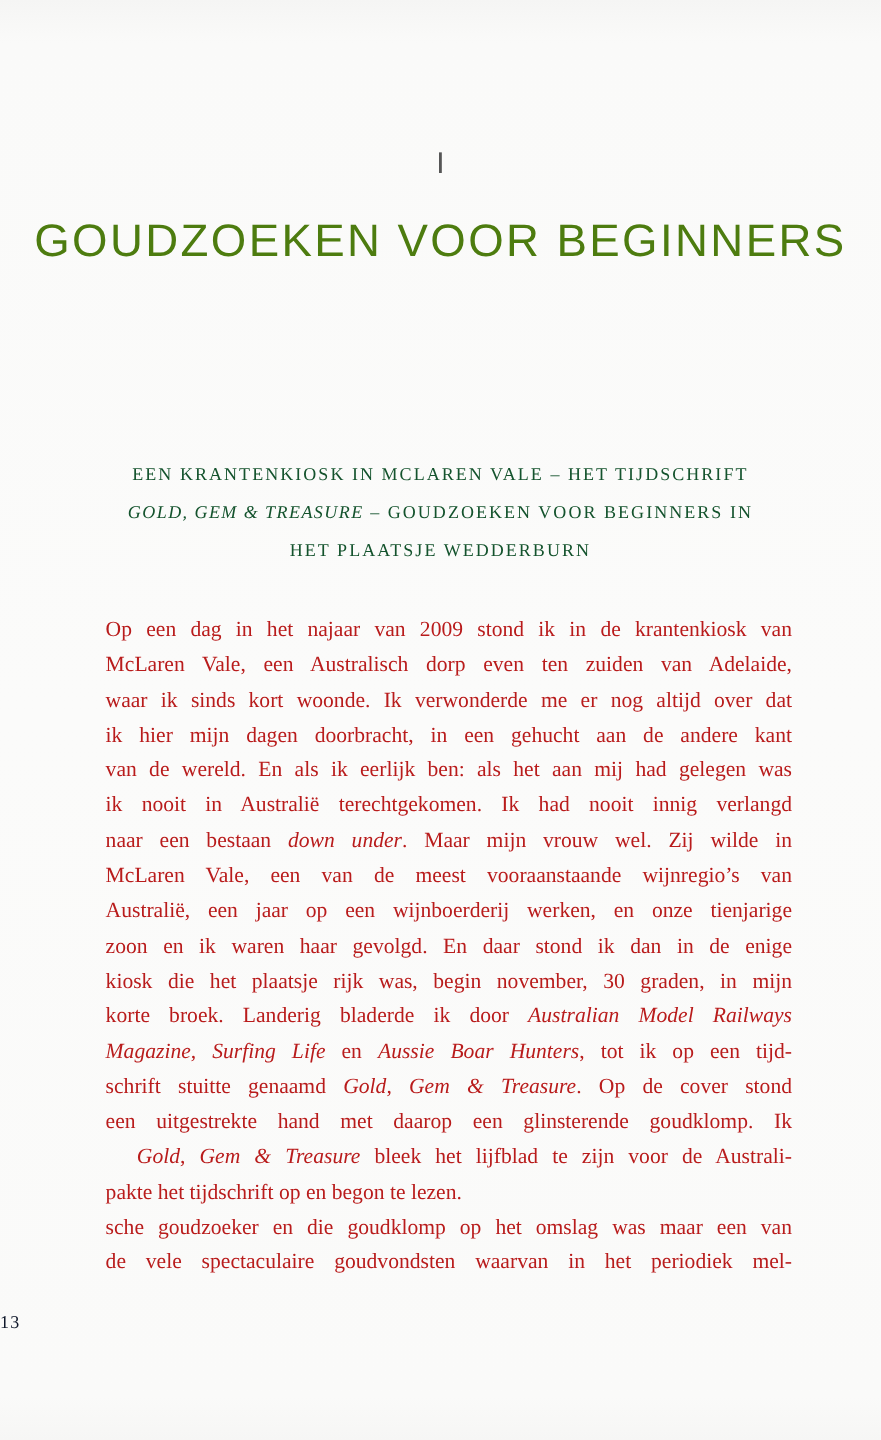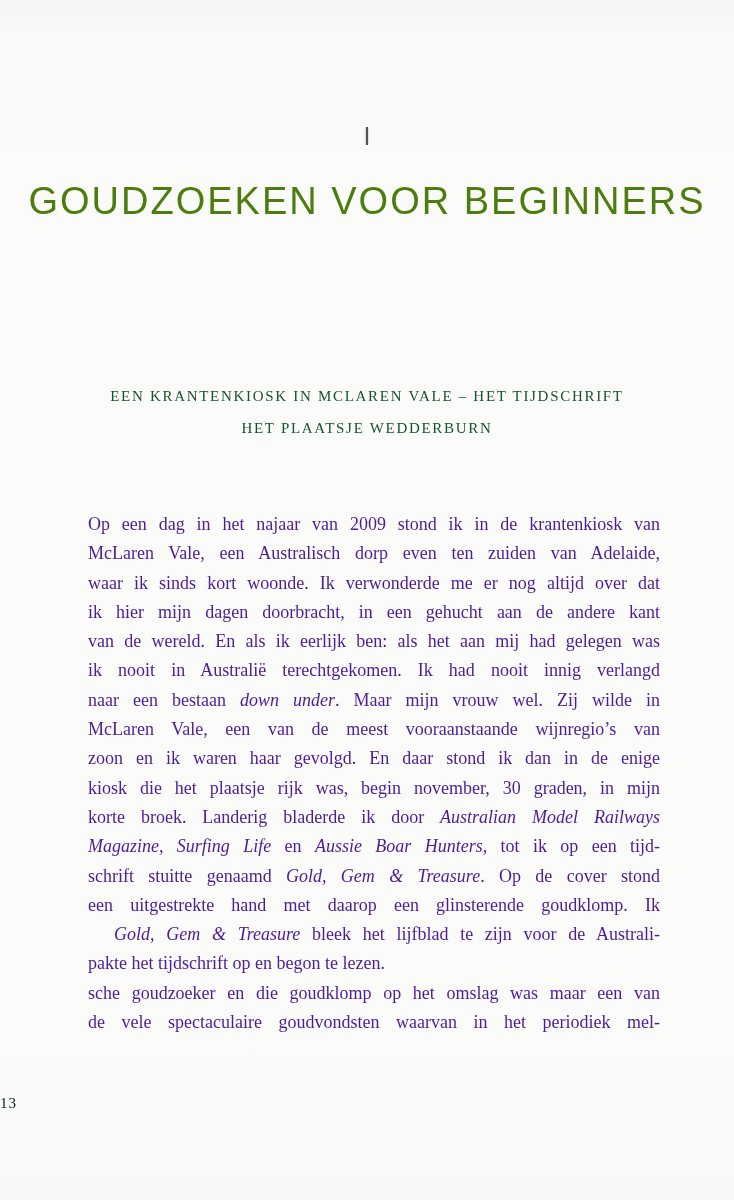--- a/index.html
+++ b/index.html
@@ -54,21 +54,21 @@
     font-style: italic;
     letter-spacing: 1.2px;
   }
   .body-text {
     position: absolute;
     top: 510px;
     left: 88px;
     width: 572px;
     font-size: 18px;
     line-height: 29.3px;
-    color: #4c1d95;
+    color: #b91c1c;
   }
   .body-line {
     text-align: justify;
     text-align-last: justify;
   }
   .body-line.left {
     text-align-last: left;
   }
   .body-line.indent {
     text-indent: 26px;
@@ -90,32 +90,34 @@
 </head>
 <body>
 
 <div class="page">
   <div class="chapter-number">I</div>
 
   <h1 class="chapter-title">GOUDZOEKEN VOOR BEGINNERS</h1>
 
   <div class="chapter-summary">
       <div class="subtitle-line"><span>EEN KRANTENKIOSK IN MCLAREN VALE – HET TIJDSCHRIFT</span></div>
+      <div class="subtitle-line"><em>GOLD, GEM &amp; TREASURE</em><span> – GOUDZOEKEN VOOR BEGINNERS IN</span></div>
       <div class="subtitle-line"><span>HET PLAATSJE WEDDERBURN</span></div>
     </div>
 
   <div class="body-text">
       <div class="body-line"><span>Op een dag in het najaar van 2009 stond ik in de krantenkiosk van</span></div>
       <div class="body-line"><span>McLaren Vale, een Australisch dorp even ten zuiden van Adelaide,</span></div>
       <div class="body-line"><span>waar ik sinds kort woonde. Ik verwonderde me er nog altijd over dat</span></div>
       <div class="body-line"><span>ik hier mijn dagen doorbracht, in een gehucht aan de andere kant</span></div>
       <div class="body-line"><span>van de wereld. En als ik eerlijk ben: als het aan mij had gelegen was</span></div>
       <div class="body-line"><span>ik nooit in Australië terechtgekomen. Ik had nooit innig verlangd</span></div>
       <div class="body-line"><span>naar een bestaan </span><em>down under</em><span>. Maar mijn vrouw wel. Zij wilde in</span></div>
       <div class="body-line"><span>McLaren Vale, een van de meest vooraanstaande wijnregio’s van</span></div>
+      <div class="body-line"><span>Australië, een jaar op een wijnboerderij werken, en onze tienjarige</span></div>
       <div class="body-line"><span>zoon en ik waren haar gevolgd. En daar stond ik dan in de enige</span></div>
       <div class="body-line"><span>kiosk die het plaatsje rijk was, begin november, 30 graden, in mijn</span></div>
       <div class="body-line"><span>korte broek. Landerig bladerde ik door </span><em>Australian Model Railways</em></div>
       <div class="body-line"><em>Magazine, Surfing Life</em><span> en </span><em>Aussie Boar Hunters</em><span>, tot ik op een tijd-</span></div>
       <div class="body-line"><span>schrift stuitte genaamd </span><em>Gold, Gem &amp; Treasure</em><span>. Op de cover stond</span></div>
       <div class="body-line"><span>een uitgestrekte hand met daarop een glinsterende goudklomp. Ik</span></div>
       <div class="body-line indent"><em>Gold, Gem &amp; Treasure</em><span> bleek het lijfblad te zijn voor de Australi-</span></div>
       <div class="body-line left"><span>pakte het tijdschrift op en begon te lezen.</span></div>
       <div class="body-line"><span>sche goudzoeker en die goudklomp op het omslag was maar een van</span></div>
       <div class="body-line"><span>de vele spectaculaire goudvondsten waarvan in het periodiek mel-</span></div>

